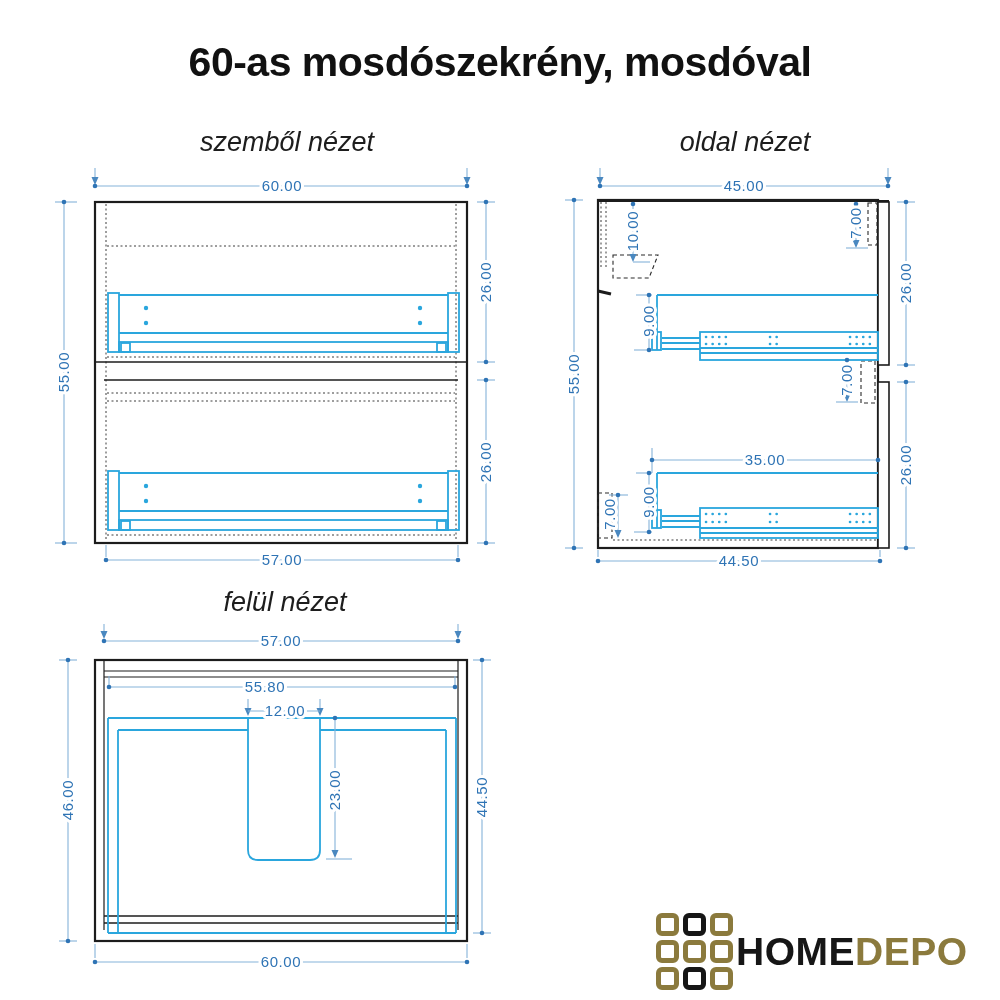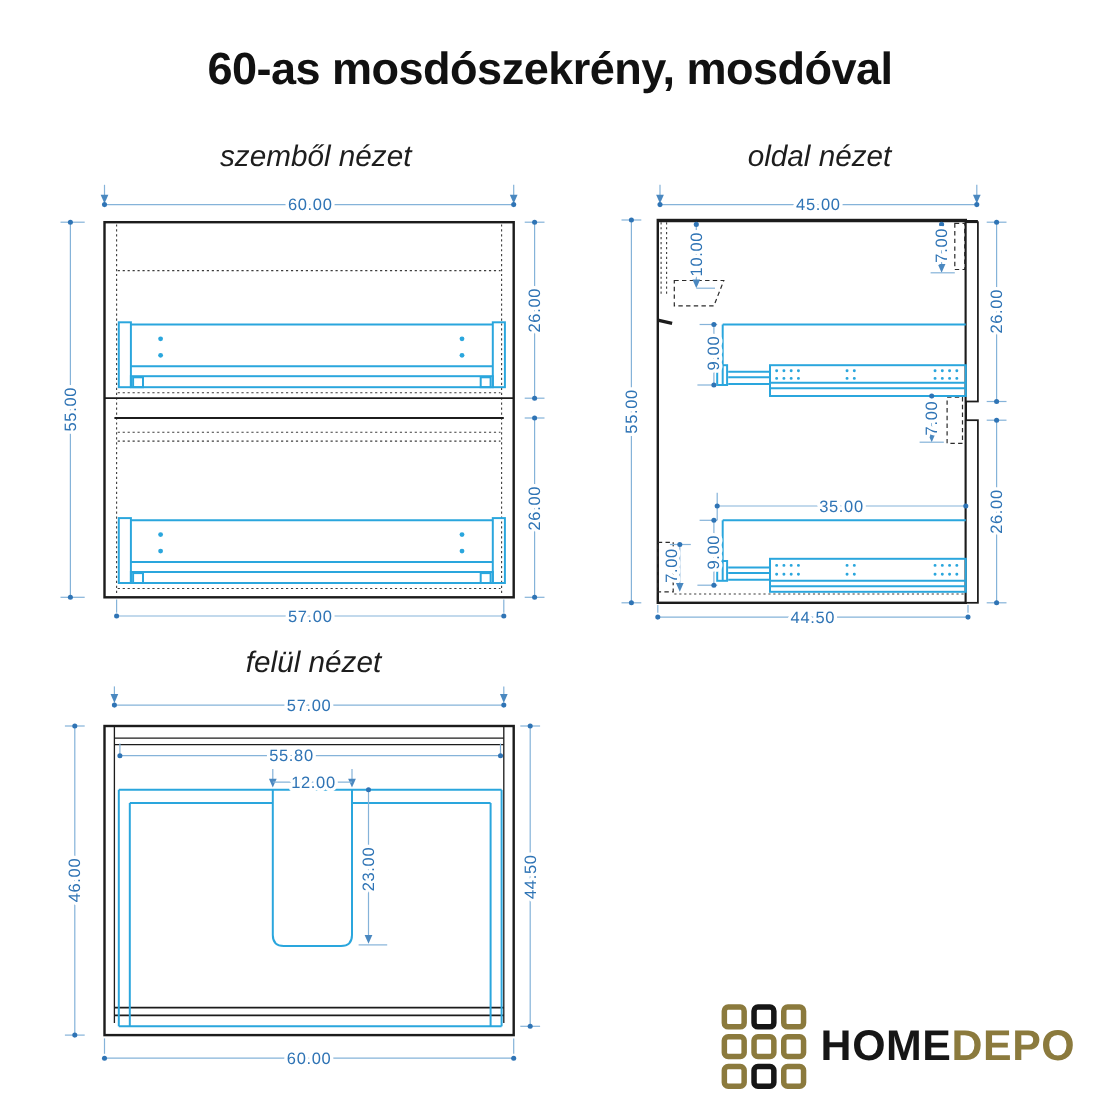--- a/index.html
+++ b/index.html
@@ -16,21 +16,21 @@
   .cydots{stroke:#2aa6dd;stroke-width:2.6;stroke-linecap:round;stroke-dasharray:0.1 6.5;fill:none;}
   .dim{stroke:#85b3d9;stroke-width:1.1;fill:none;}
   .ddot{fill:#2f74b5;stroke:none;}
   .arr{fill:#4a88c0;stroke:none;}
   text{font-family:"Liberation Sans",sans-serif;}
   .dimtxt{fill:#2f74b5;font-size:15px;letter-spacing:0.6px;text-anchor:middle;
           paint-order:stroke;stroke:#ffffff;stroke-width:6px;stroke-linejoin:round;}
   .title{fill:#111111;font-size:41px;font-weight:bold;text-anchor:middle;letter-spacing:-0.5px;}
   .vlabel{fill:#1d1d1d;font-size:27px;font-style:italic;text-anchor:middle;}
   
-  .logo{position:absolute;left:656px;top:913px;display:flex;align-items:center;gap:13px;}
+  .logo{position:absolute;left:656px;top:913px;display:flex;align-items:center;gap:3px;}
   .logo-grid{display:grid;grid-template-columns:repeat(3,23px);grid-auto-rows:23px;gap:4px;}
   .sq{border:5px solid #8b7a3d;border-radius:6px;box-sizing:border-box;width:23px;height:23px;}
   .sq.black{border-color:#161616;}
   .logo-text{font-size:39px;font-weight:bold;letter-spacing:0.5px;white-space:nowrap;}
   .home{color:#161616;}
   .depo{color:#8b7a3d;}
 </style>
 </head>
 <body>
 

